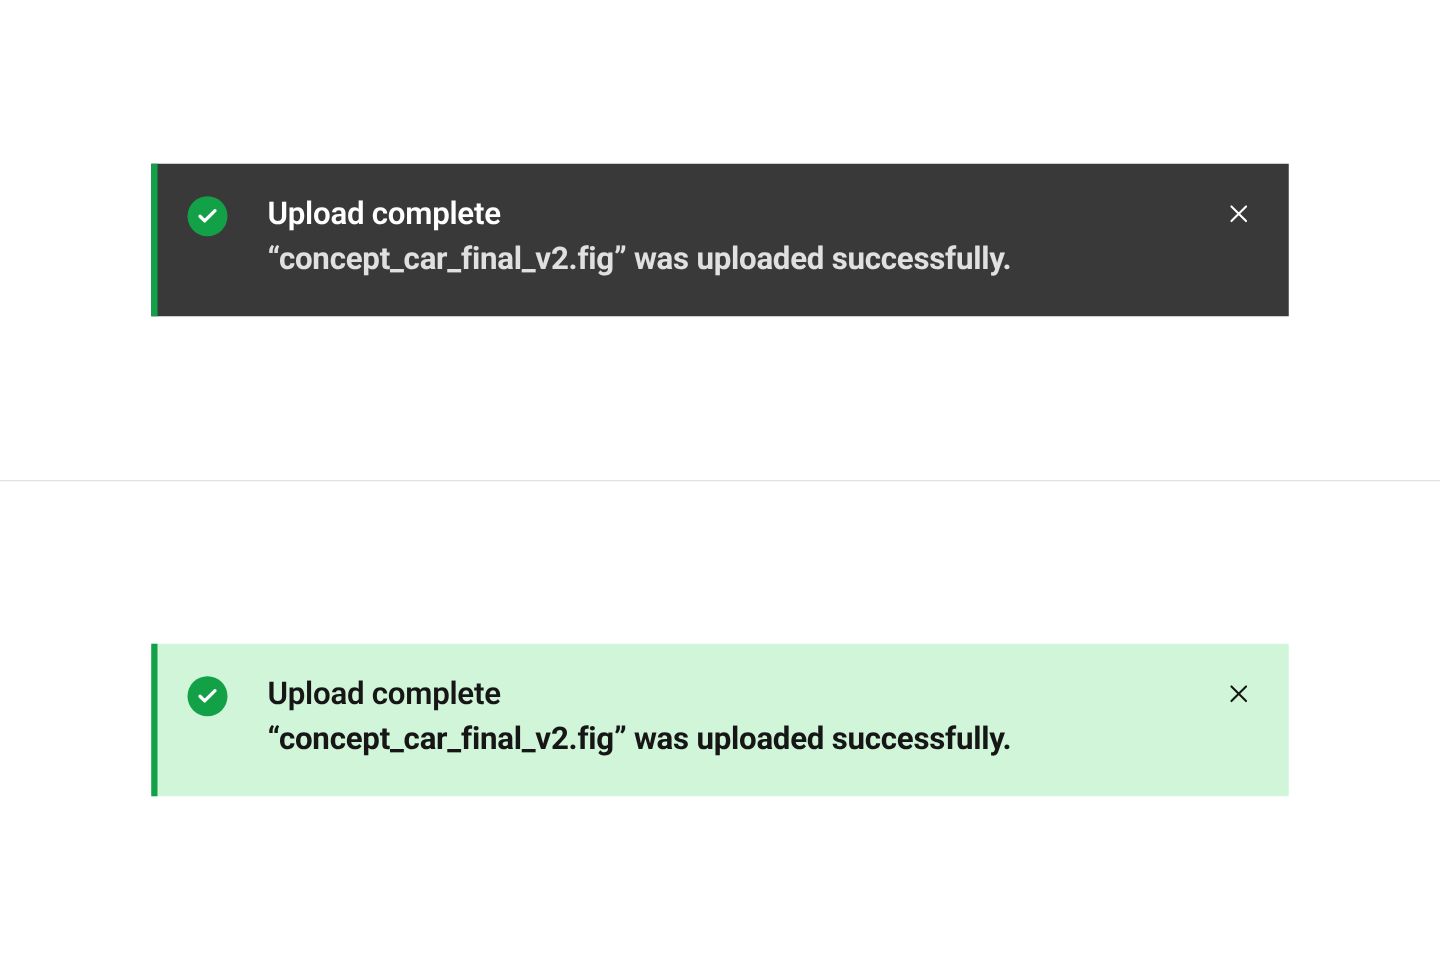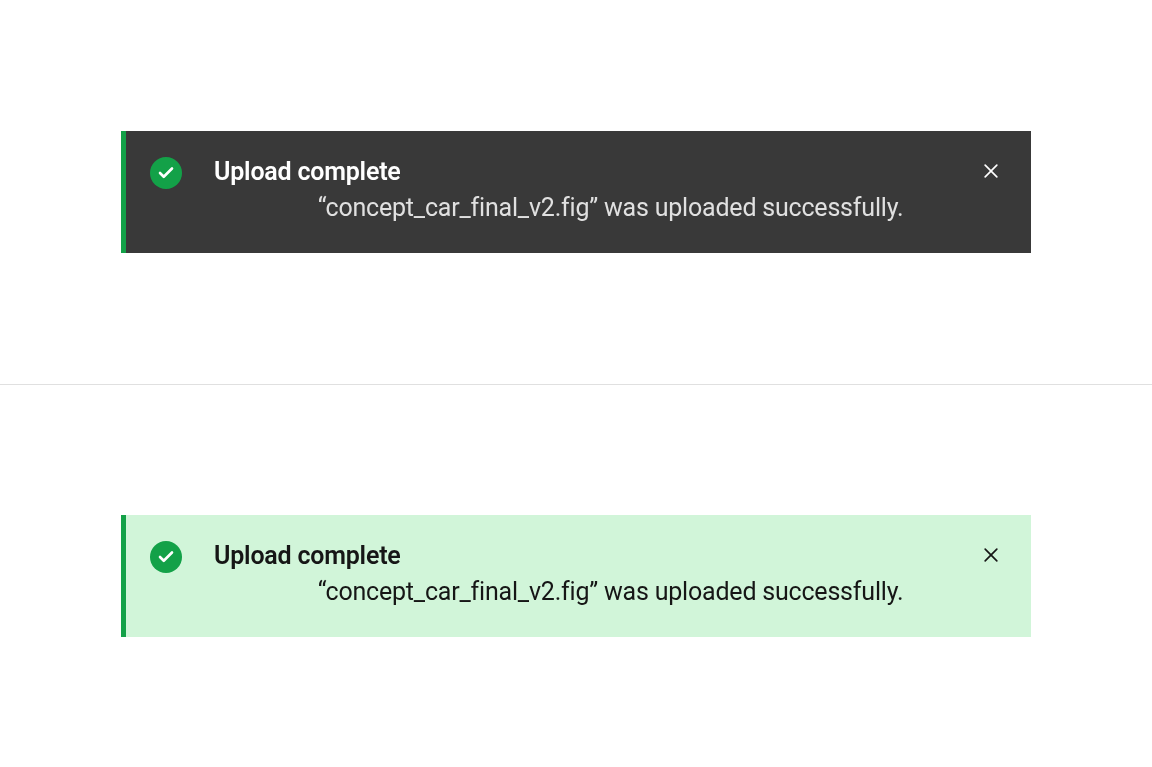--- a/index.html
+++ b/index.html
@@ -69,24 +69,23 @@
       letter-spacing: -0.2px;
     }
     .notification-dark .title {
       color: #ffffff;
     }
     .notification-light .title {
       color: #161616;
     }
     .message {
       font-size: 25px;
-      font-weight: 400;
+      font-weight: 700;
       line-height: 34px;
       letter-spacing: -0.2px;
-      text-align: center;
     }
     .notification-dark .message {
       color: #e0e0e0;
     }
     .notification-light .message {
       color: #161616;
     }
     .close {
       position: absolute;
       top: 24px;

